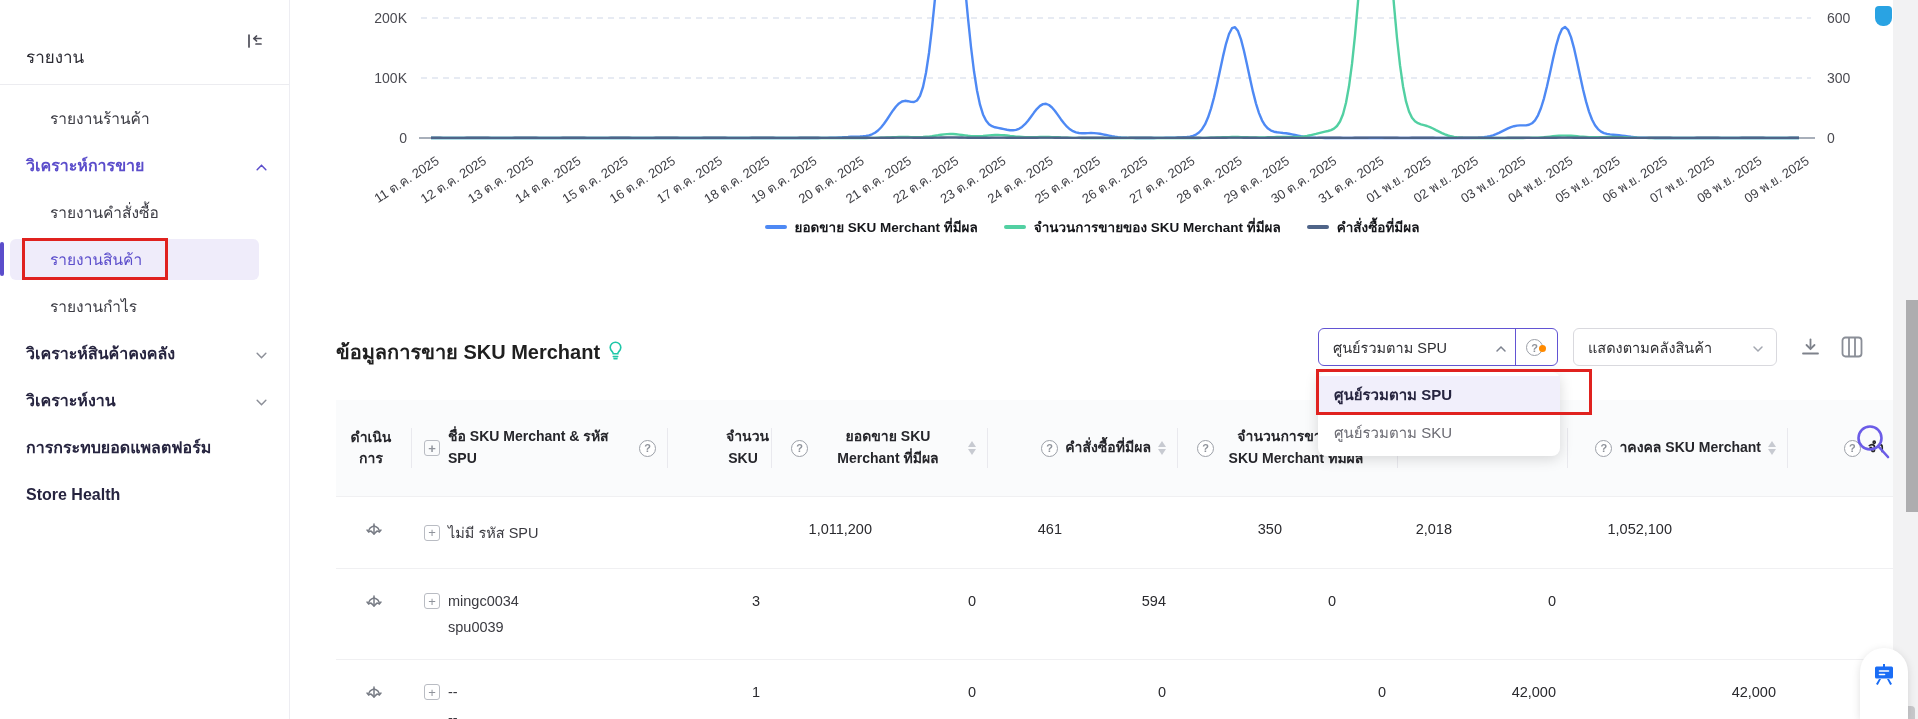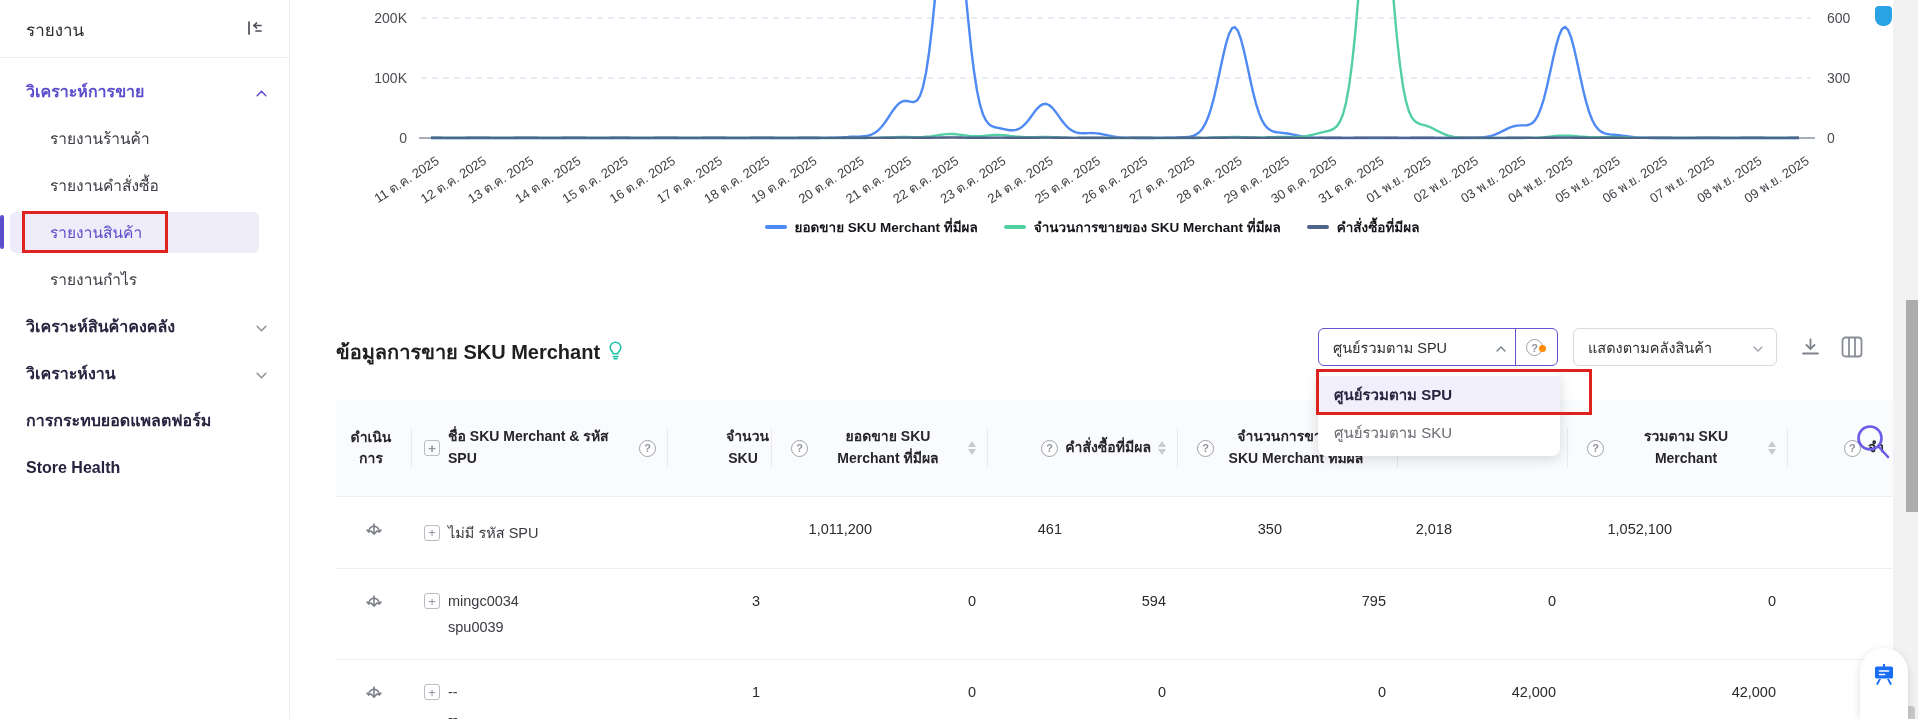--- a/index.html
+++ b/index.html
@@ -7,21 +7,21 @@
     font-family:"Liberation Sans","DejaVu Sans",sans-serif; color:#262626; }
 
   
   #sidebar { position:absolute; left:0; top:0; width:290px; height:719px; background:#fff;
     border-right:1px solid #ededf2; z-index:5; }
   #main { position:absolute; left:291px; top:0; width:1602px; height:719px; background:#fff; }
   #right-strip { position:absolute; left:1893px; top:0; width:25px; height:719px; background:#f2f2f3; }
 
   
   .sb-head { display:flex; align-items:center; justify-content:space-between; padding:16px 24px 14px 26px; }
-  .sb-title { font-size:17px; color:#2b2b33; }
+  .sb-title { font-size:17px; color:#2b2b33;margin-top:27px; }
   .sb-divider { height:1px; background:#ececf0; margin:0 0 10px 0; }
   .sb-item { position:relative; display:flex; align-items:center; justify-content:space-between;
     height:47px; padding:0 22px 0 26px; font-size:16px; font-weight:bold; color:#26243f; cursor:pointer; }
   .sb-item.child { padding-left:50px; font-weight:normal; color:#3c3c44; font-size:15.5px; }
   .sb-item.purple { color:#5b4dcb; }
   .sb-item.selected { color:#5b4dcb; }
   .sb-item.selected .pill { position:absolute; left:10px; right:30px; top:3px; bottom:3px;
     background:#efecfa; border-radius:6px; z-index:-1; }
   .sb-item.selected .bar { position:absolute; left:0; top:6px; width:4px; height:34px; background:#5b4dcb; border-radius:2px; }
   .chev { width:12px; height:12px; flex:0 0 auto; }
@@ -97,28 +97,28 @@
             <path d="M4 4v12"></path>
             <path d="M16 7.5H9"></path>
             <path d="M11.5 5L9 7.5l2.5 2.5"></path>
             <path d="M16 13h-5"></path>
           </g>
         </svg>
     </span>
   </div>
   <div class="sb-divider"></div>
   <div id="sb-menu">
+      <div class="sb-item child">
+        <span>รายงานร้านค้า</span>
+      </div>
       <div class="sb-item purple">
         <span>วิเคราะห์การขาย</span>
         <span class="chev"><svg width="13" height="13" viewBox="0 0 12 12">
             <path d="M2 8l4-4 4 4" fill="none" stroke="#5b4dcb" stroke-width="1.4" stroke-linecap="round"></path>
           </svg></span>
-      </div>
-      <div class="sb-item child">
-        <span>รายงานร้านค้า</span>
       </div>
       <div class="sb-item child">
         <span>รายงานคำสั่งซื้อ</span>
       </div>
       <div class="sb-item child selected">
         <span class="pill"></span>
         <span class="bar"></span>
         <span>รายงานสินค้า</span>
         <span class="red-box" style="left: 22px; top: 2px; width: 146px; height: 42px;"></span>
       </div>
@@ -299,21 +299,21 @@
           <span class="sort">
             <i class="up"></i>
             <i class="dn"></i>
           </span>
         </div>
         <div class="th num" style="width: 170px;">
           <span class="th-label" style="max-width: 100px;"></span>
         </div>
         <div class="th num" style="width: 220px;">
           <span class="help-ico">?</span>
-          <span class="th-label" style="max-width: 150px;">รวมตาม SKU Merchant</span>
+          <span class="th-label" style="max-width: 150px;">าคงคล SKU Merchant</span>
           <span class="sort">
             <i class="up"></i>
             <i class="dn"></i>
           </span>
         </div>
         <div class="th num" style="width: 108px;">
           <span class="help-ico">?</span>
           <span class="th-label" style="max-width: 38px;">จำ</span>
         </div>
       </div>
@@ -382,23 +382,20 @@
             </span>
           </div>
           <div class="td num" style="width: 104px;">
             <span>3</span>
           </div>
           <div class="td num" style="width: 216px;">
             <span>0</span>
           </div>
           <div class="td num" style="width: 190px;">
             <span>594</span>
-          </div>
-          <div class="td num" style="width: 220px;">
-            <span>795</span>
           </div>
           <div class="td num" style="width: 170px;">
             <span>0</span>
           </div>
           <div class="td num" style="width: 220px;">
             <span>0</span>
           </div>
           <div class="td num" style="width: 108px;"></div>
         </div>
         <div class="tr tbody-row">

